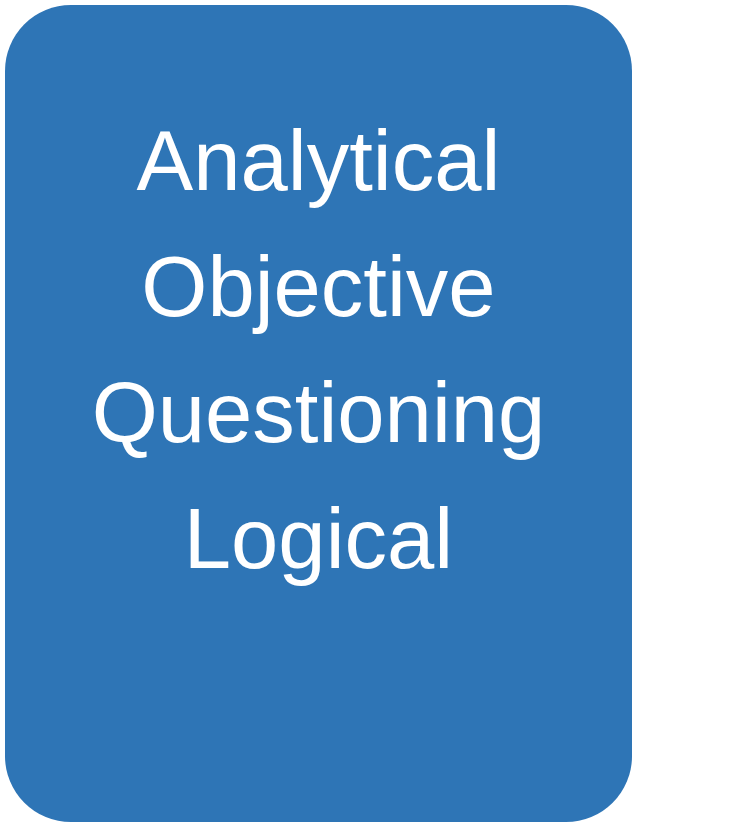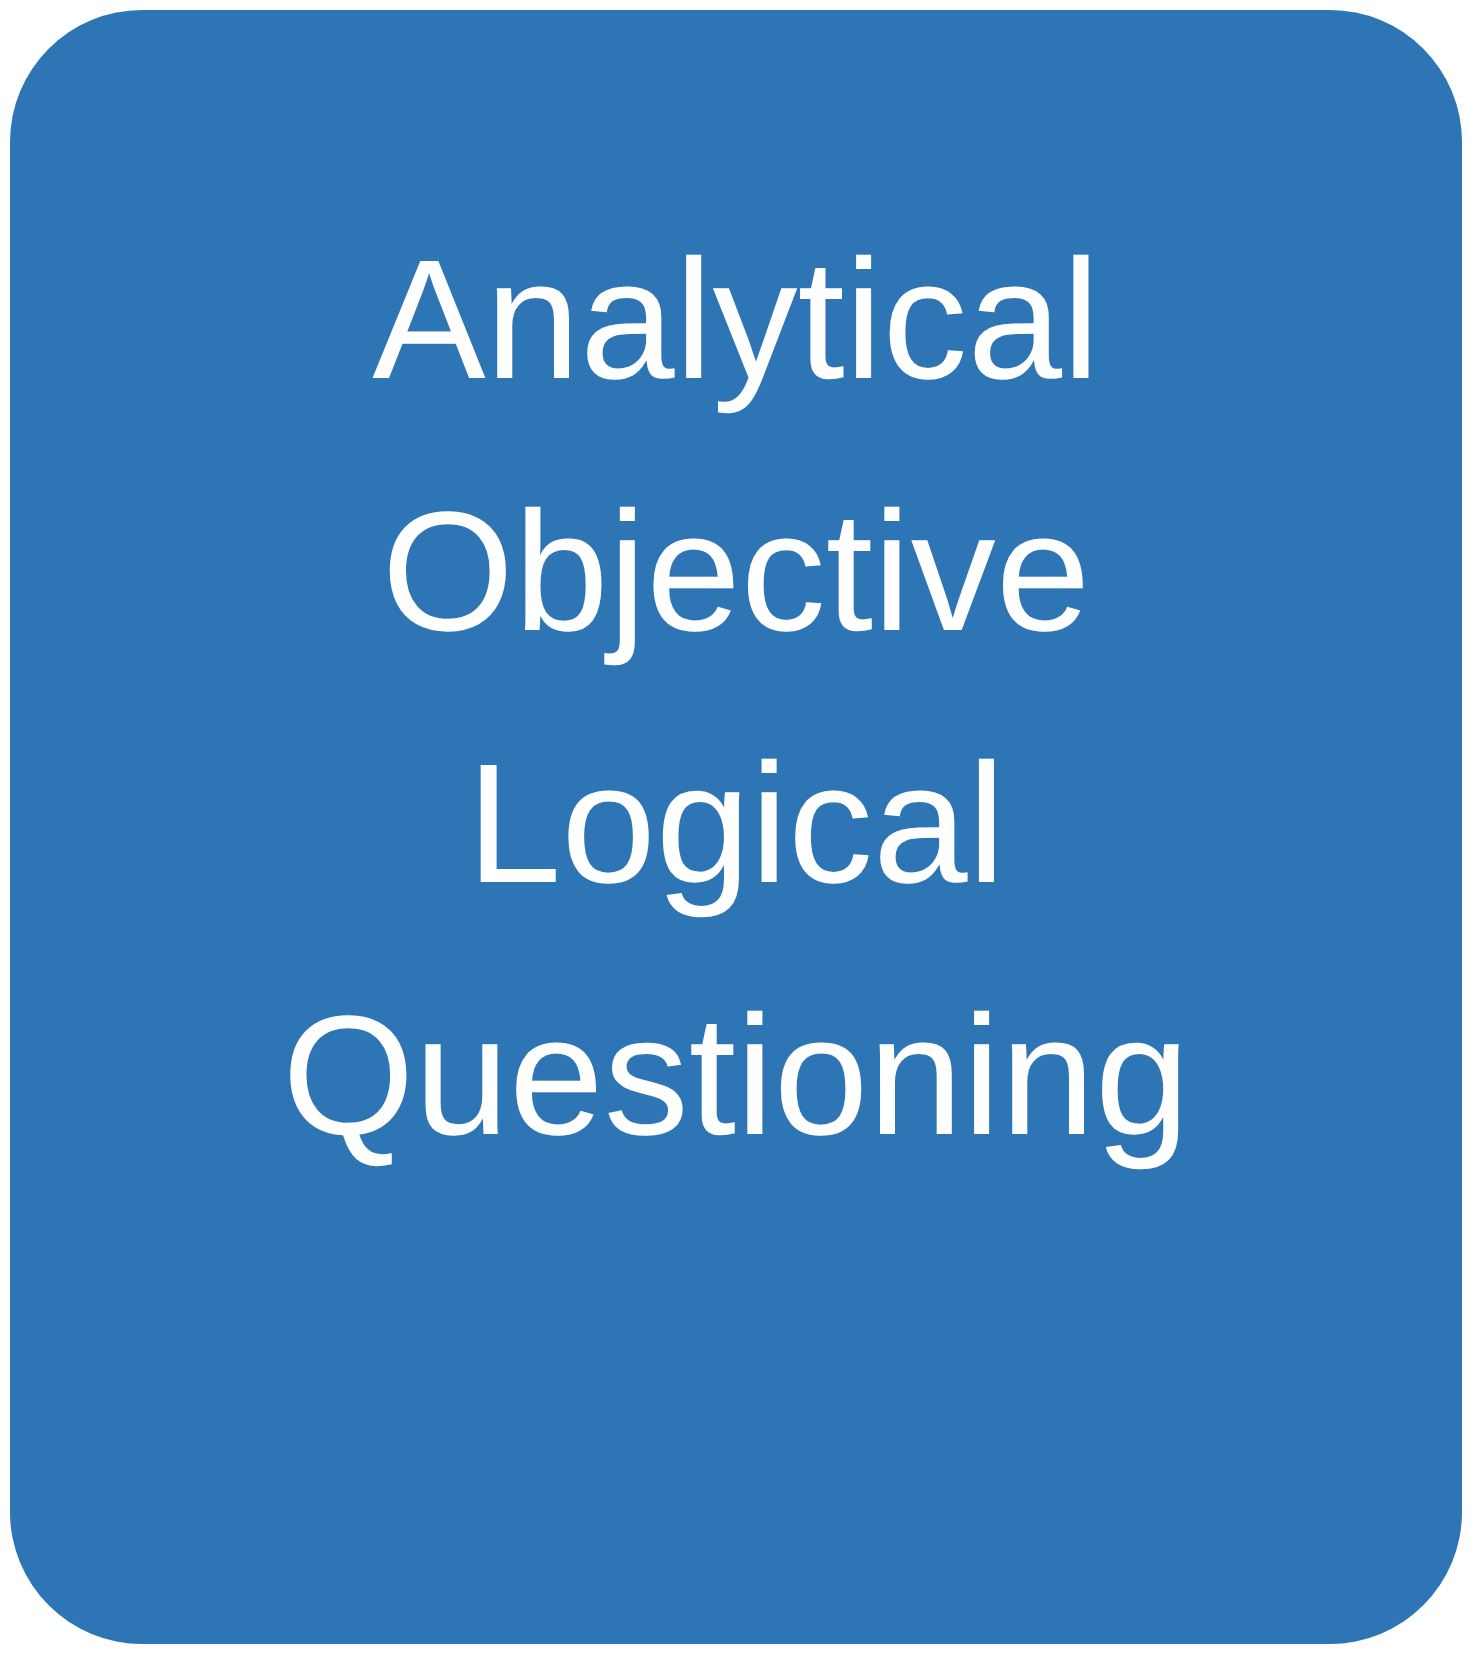--- a/index.html
+++ b/index.html
@@ -10,21 +10,21 @@
     body {
       width: 735px;
       height: 828px;
       position: relative;
       overflow: hidden;
     }
     .box {
       position: absolute;
       left: 5px;
       top: 5px;
-      width: 726px;
+      width: 627px;
       height: 817px;
       border-radius: 66px;
       background: #2E75B6;
     }
     .lines {
       position: absolute;
       left: 0;
       top: 93px;
       width: 100%;
       text-align: center;
@@ -38,16 +38,16 @@
       white-space: nowrap;
     }
   </style>
 </head>
 <body>
 
 <div class="box">
   <div class="lines">
     <span class="line">Analytical</span>
     <span class="line">Objective</span>
+    <span class="line">Questioning</span>
     <span class="line">Logical</span>
-    <span class="line">Questioning</span>
   </div>
 </div>
 
 </body></html>

